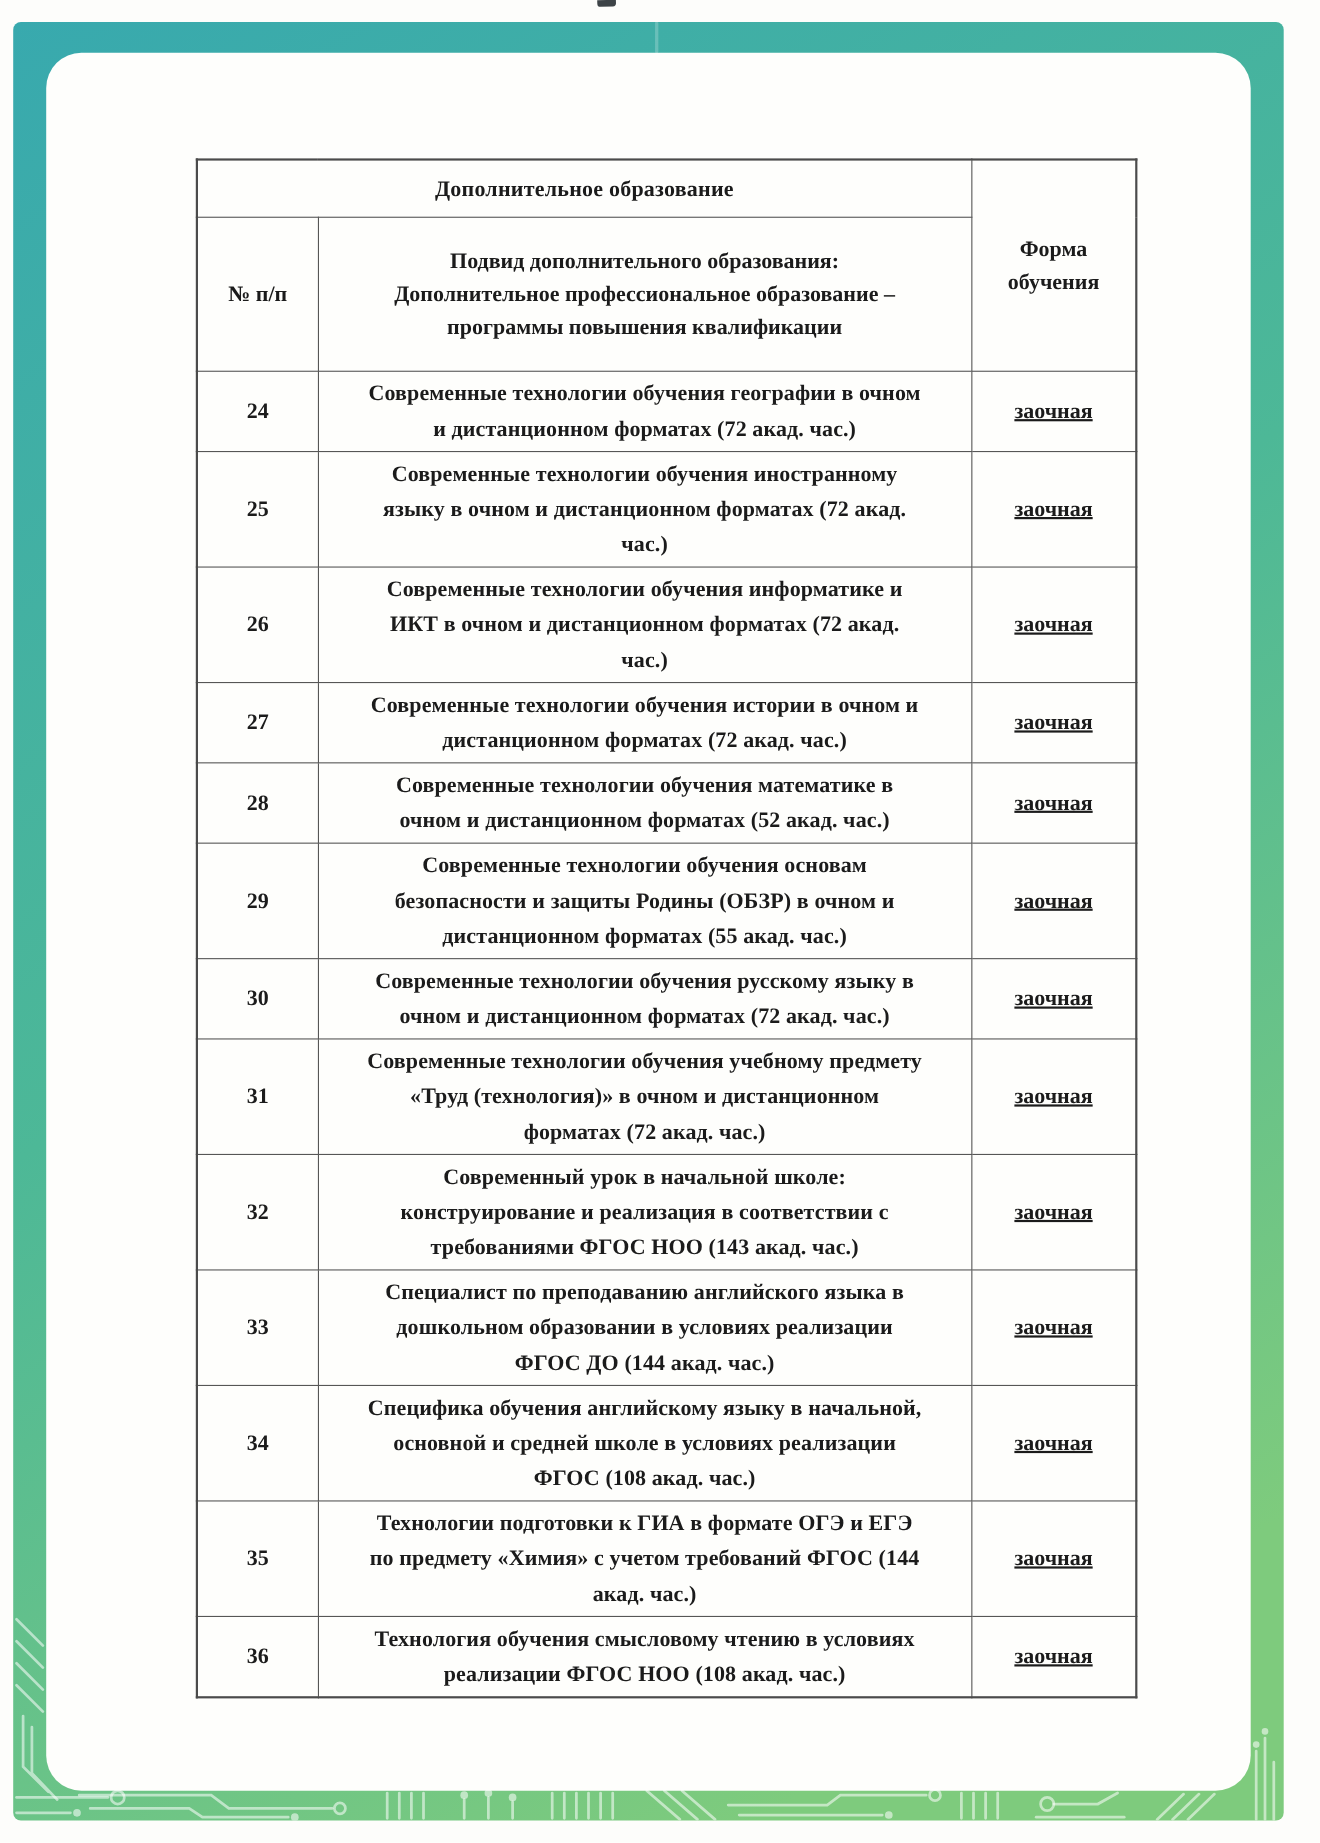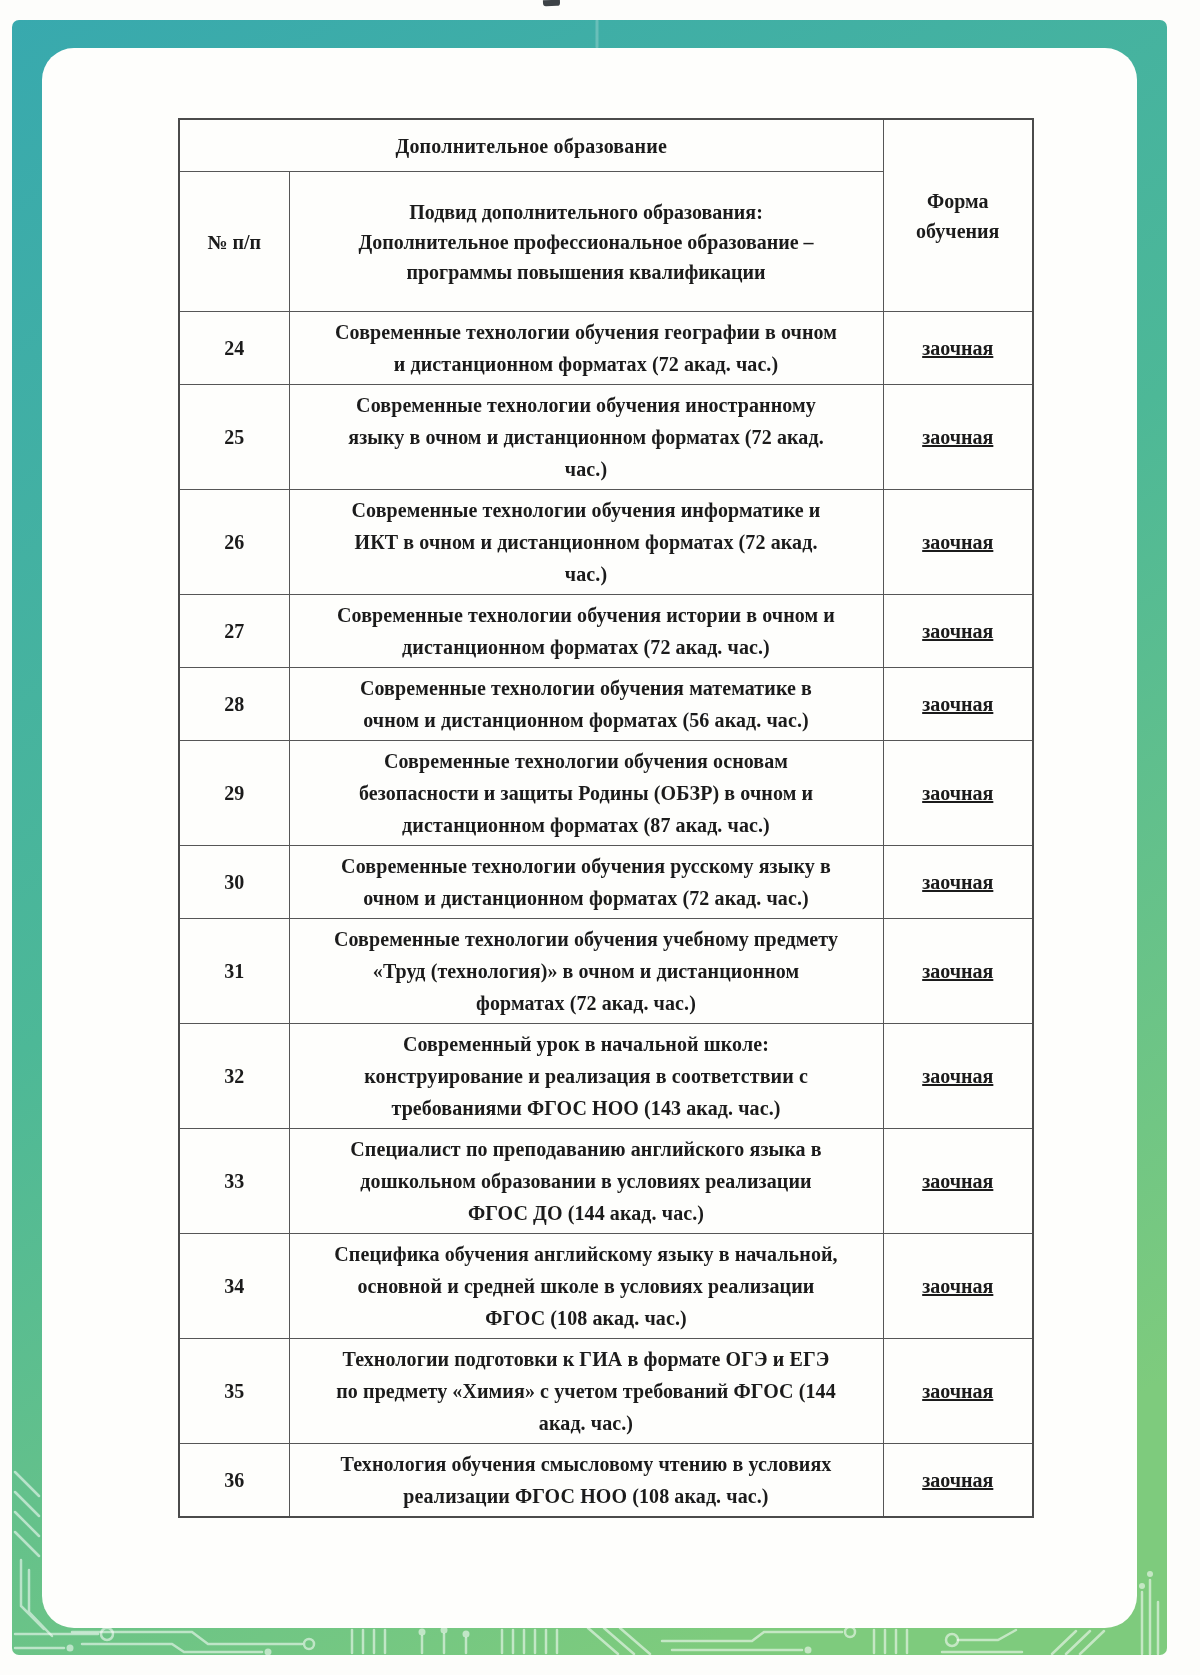--- a/index.html
+++ b/index.html
@@ -33,21 +33,21 @@
   .scan-mark {
     position: absolute;
     left: 543px; top: 0px;
     width: 17px; height: 6px;
     background: #3d4347;
     border-radius: 0 0 3px 3px;
     transform: rotate(-2deg);
   }
   table.program-table {
     position: absolute;
-    left: 178px; top: 118px;
+    left: 178px; top: 144px;
     width: 854px;
     border-collapse: collapse;
     table-layout: fixed;
     color: #1b1b1b;
     background: transparent;
   }
   table.program-table td, table.program-table th {
     border: 1.5px solid #565656;
     font-weight: bold;
     vertical-align: middle;
@@ -166,27 +166,27 @@
   </tr>
 
   <tr>
     <td class="cell-num">27</td>
     <td class="cell-program">Современные технологии обучения истории в очном и дистанционном форматах (72 акад. час.)</td>
     <td class="cell-form">заочная</td>
   </tr>
 
   <tr>
     <td class="cell-num">28</td>
-    <td class="cell-program">Современные технологии обучения математике в очном и дистанционном форматах (56 акад. час.)</td>
+    <td class="cell-program">Современные технологии обучения математике в очном и дистанционном форматах (52 акад. час.)</td>
     <td class="cell-form">заочная</td>
   </tr>
 
   <tr>
     <td class="cell-num">29</td>
-    <td class="cell-program">Современные технологии обучения основам безопасности и защиты Родины (ОБЗР) в очном и дистанционном форматах (87 акад. час.)</td>
+    <td class="cell-program">Современные технологии обучения основам безопасности и защиты Родины (ОБЗР) в очном и дистанционном форматах (55 акад. час.)</td>
     <td class="cell-form">заочная</td>
   </tr>
 
   <tr>
     <td class="cell-num">30</td>
     <td class="cell-program">Современные технологии обучения русскому языку в очном и дистанционном форматах (72 акад. час.)</td>
     <td class="cell-form">заочная</td>
   </tr>
 
   <tr>

